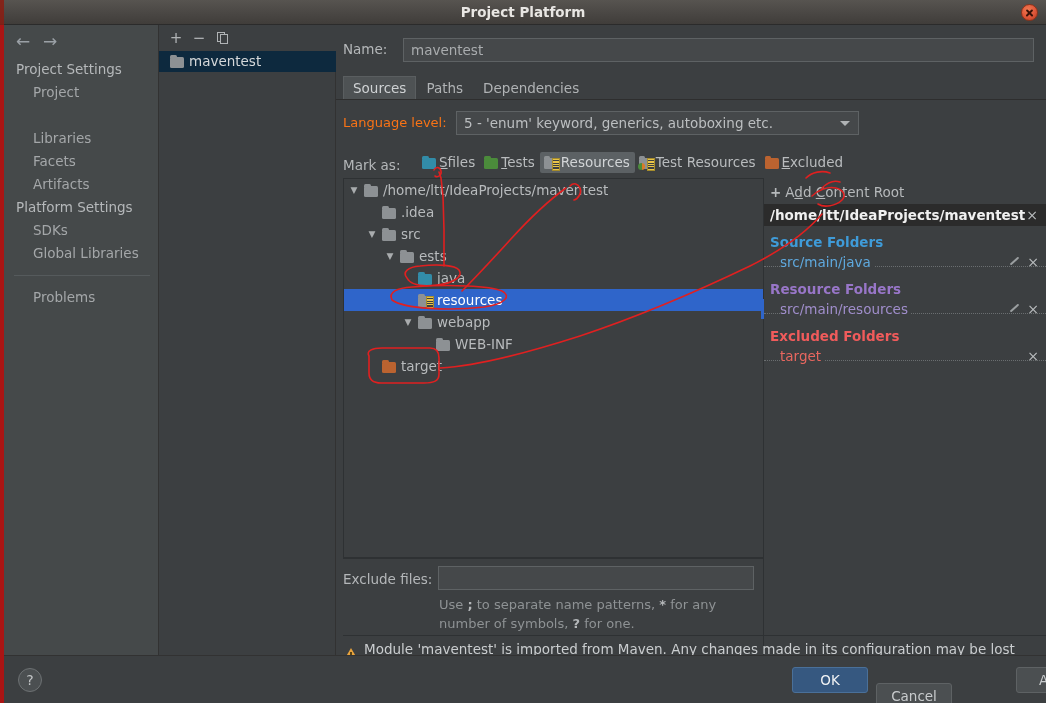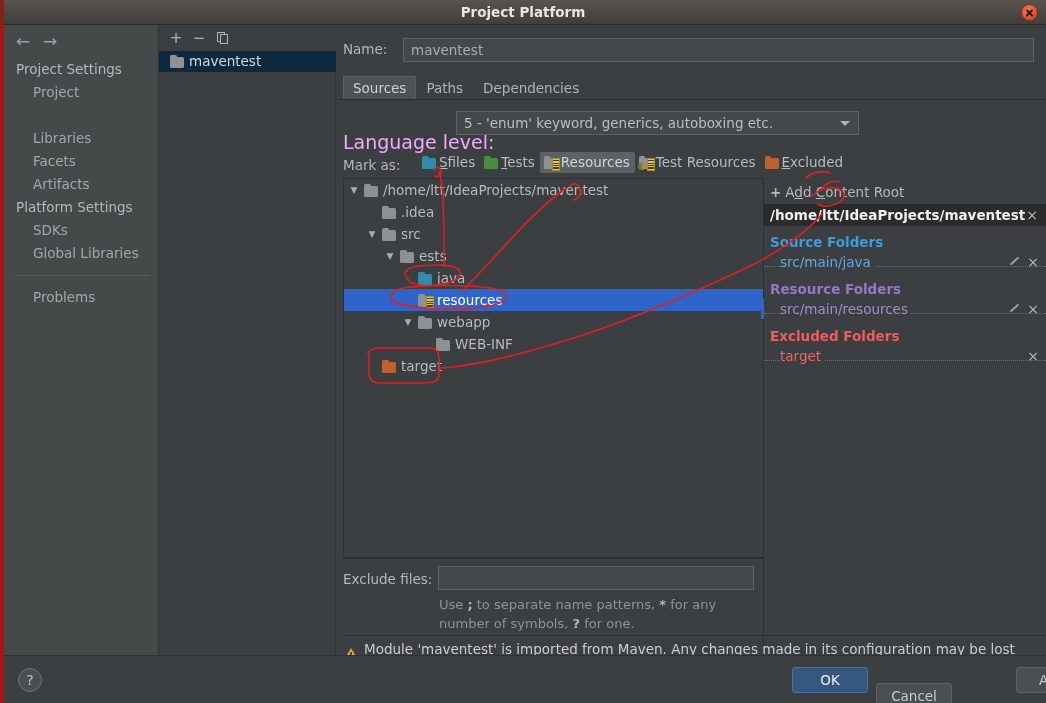--- a/index.html
+++ b/index.html
@@ -127,21 +127,21 @@
   }
   .tab.active {
     background: #4e5254; color: #cfd2d4;
     border-color: #5a5e60; border-bottom: none;
   }
   .tabs-underline {
     position: absolute; left: 0; top: 74px; width: 710px; height: 1px; background: #2e2e2e;
   }
 
   
-  .ll-label { position: absolute; left: 7px; top: 90px; color: #f0abfc; font-size: 19px; margin-top: 16px; }
+  .ll-label { position: absolute; left: 7px; top: 90px; color: #f97316; font-size: 13px; }
   .ll-combo {
     position: absolute; left: 120px; top: 86px; width: 403px; height: 24px;
     background: #45484a; border: 1px solid #5e6264; color: #bcbfc1;
     font-size: 13.5px; line-height: 22px; padding-left: 7px; cursor: pointer;
   }
   .ll-arrow {
     position: absolute; right: 8px; top: 9px; width: 0; height: 0;
     border-left: 5px solid transparent; border-right: 5px solid transparent;
     border-top: 5px solid #b0b3b5;
   }

